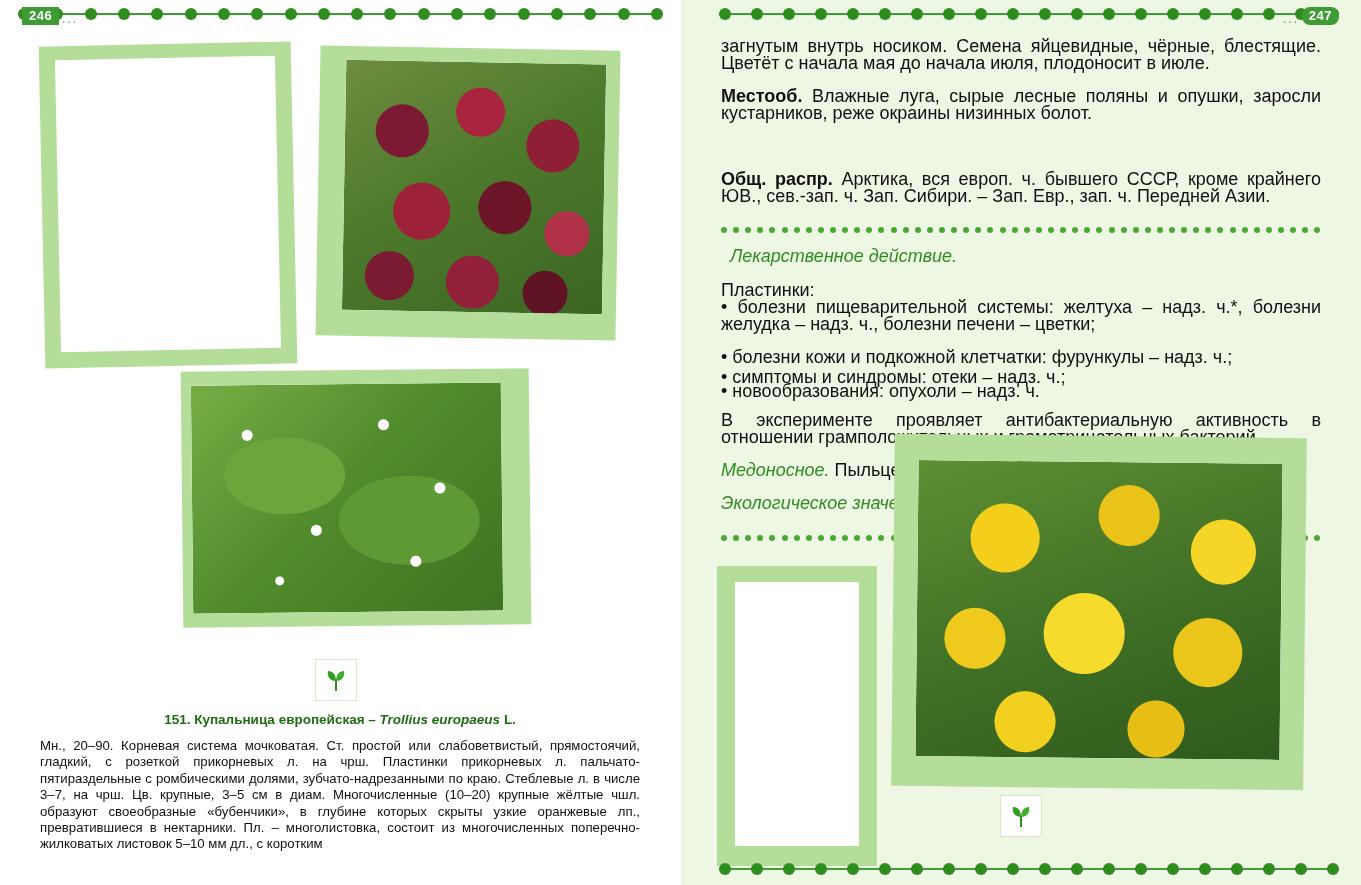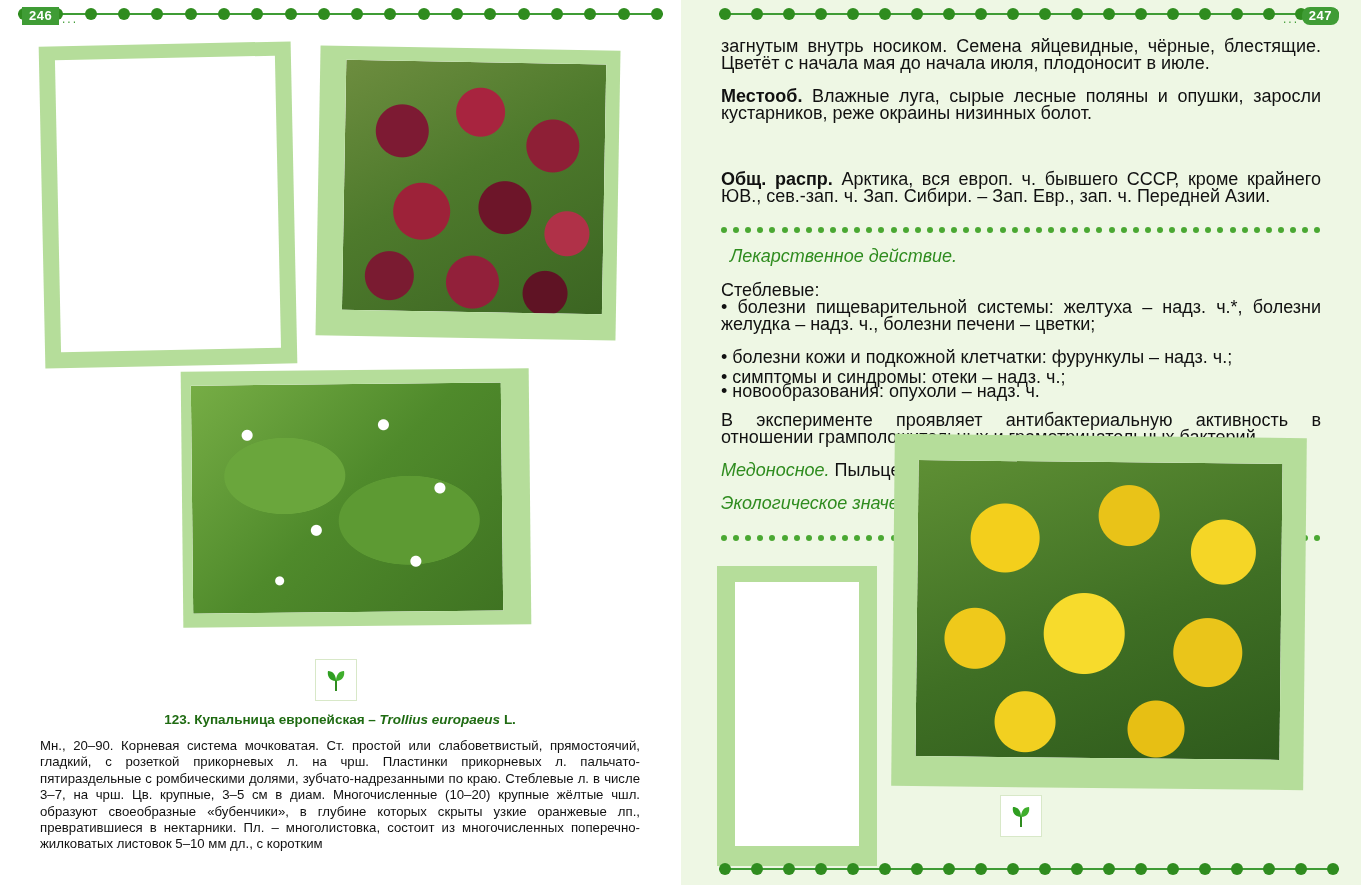--- a/index.html
+++ b/index.html
@@ -270,21 +270,21 @@
 
     <div class="leaf-badge" style="left:316px; top:660px;">
       <svg width="26" height="26" viewBox="0 0 26 26" aria-hidden="true">
         <path d="M13 24 L13 13" stroke="#2f8c1f" stroke-width="2" fill="none"></path>
         <path d="M13 14 C6 14 4 8 5 4 C10 4 13 8 13 14 Z" fill="#2f9e21"></path>
         <path d="M13 14 C20 14 22 8 21 4 C16 4 13 8 13 14 Z" fill="#3fae2c"></path>
       </svg>
     </div>
 
     <div class="caption" style="left:40px; top:712px; width:600px;">
-      <span>123.</span>
+      <span>151.</span>
       <span>Купальница европейская –</span>
       <span class="ital">Trollius europaeus</span>
       <span class="lauth">L.</span>
     </div>
 
     <div class="body-text" style="left:40px; top:738px; width:600px;">Мн., 20–90. Корневая система мочковатая. Ст. простой или слабоветвистый, прямостоячий, гладкий, с розеткой прикорневых л. на чрш. Пластинки прикорневых л. пальчато-пятираздельные с ромбическими долями, зубчато-надрезанными по краю. Стеблевые л. в числе 3–7, на чрш. Цв. крупные, 3–5 см в диам. Многочисленные (10–20) крупные жёлтые чшл. образуют своеобразные «бубенчики», в глубине которых скрыты узкие оранжевые лп., превратившиеся в нектарники. Пл. – многолистовка, состоит из многочисленных поперечно-жилковатых листовок 5–10 мм дл., с коротким</div>
   </div>
 
   <div class="right-page">
 
@@ -375,21 +375,21 @@
         <i></i>
         <i></i>
         <i></i>
         <i></i>
         <i></i>
         <i></i>
     </div>
 
     <div class="rt lead-ital" style="left:40px; top:248px; width:600px;margin-left:9px;">Лекарственное действие.</div>
 
-    <div class="rt" style="left:40px; top:282px; width:600px;">Стеблевые:</div>
+    <div class="rt" style="left:40px; top:282px; width:600px;">Пластинки:</div>
 
     <div class="rt" style="left:40px; top:299px; width:600px;">• болезни пищеварительной системы: желтуха – надз. ч.*, болезни желудка – надз. ч., болезни печени – цветки;</div>
     <div class="rt" style="left:40px; top:332px; width:600px;margin-top:37px;">• симптомы и синдромы: отеки – надз. ч.;</div>
     <div class="rt" style="left:40px; top:349px; width:600px;">• болезни кожи и подкожной клетчатки: фурункулы – надз. ч.;</div>
     <div class="rt" style="left:40px; top:383px; width:600px;">• новообразования: опухоли – надз. ч.</div>
 
     <div class="rt" style="left:40px; top:412px; width:600px;">В эксперименте проявляет антибактериальную активность в отношении грамположительных и грамотрицательных бактерий.</div>
 
     <div class="rt" style="left:40px; top:462px; width:600px;">
       <span class="green-ital">Медоносное.</span><span> Пыльценосное.</span>

